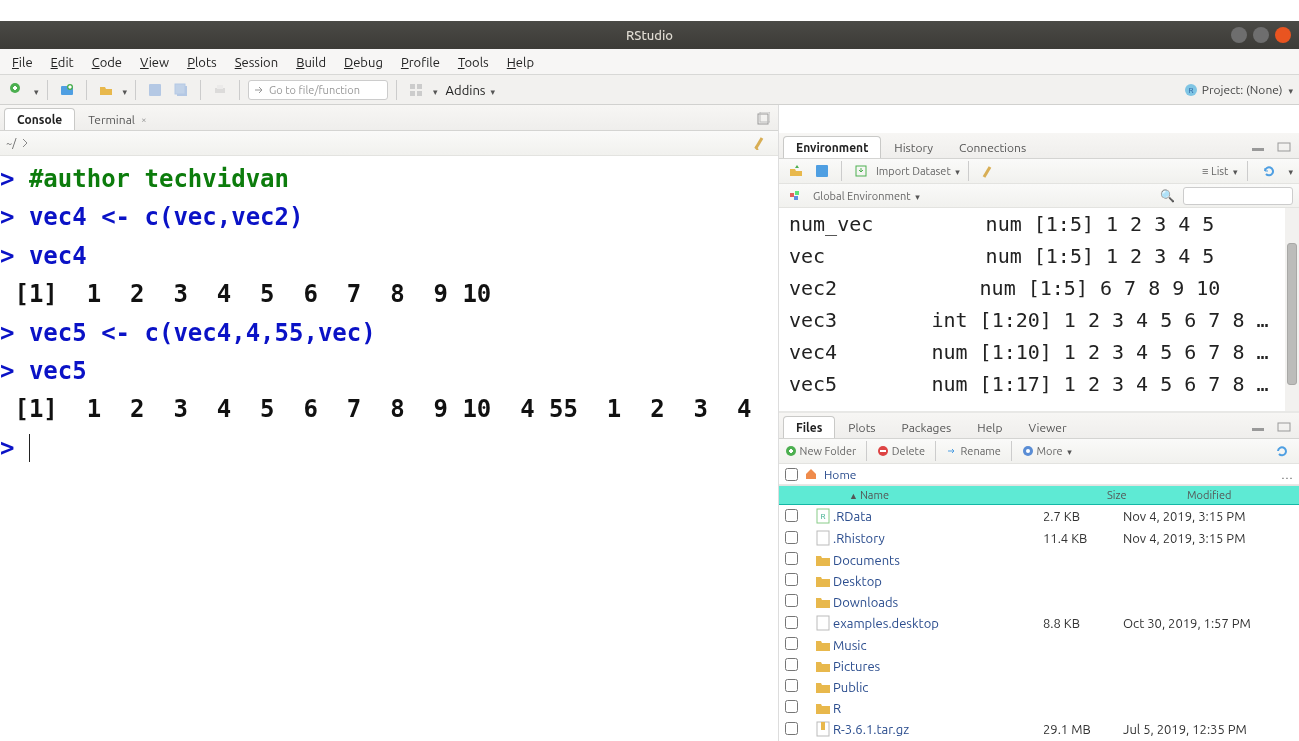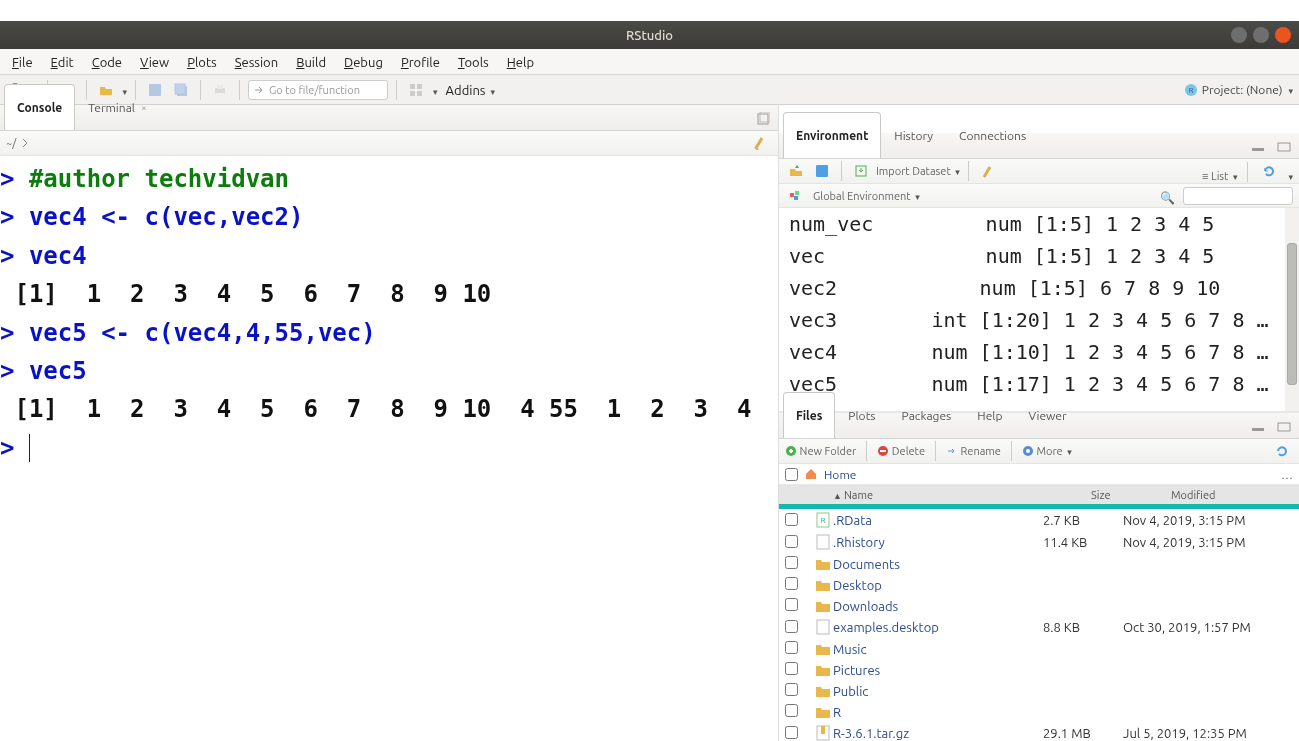--- a/index.html
+++ b/index.html
@@ -17,54 +17,54 @@
 .toolbar { height: 30px; background: #f2f1ef; border-bottom: 1px solid #d1d1cf; display: flex; align-items: center; padding: 0 6px; gap: 4px; }
 .sep { width:1px; height:20px; background:#ccc; margin:0 4px; }
 .icon-btn { width:22px; height:22px; display:inline-flex; align-items:center; justify-content:center; cursor:pointer; border-radius:3px; }
 .goto { display:flex; align-items:center; border:1px solid #ccc; border-radius:3px; background:#fff; padding:1px 6px; width:140px; color:#999; font-size:11px; height:20px; }
 .goto svg { margin-right:4px; }
 .project { margin-left:auto; display:flex; align-items:center; gap:4px; font-size:12px; color:#444; cursor:pointer;}
 .main { display:flex; height: calc(741px - 28px - 26px - 30px); }
 .pane-left { width: 779px; display:flex; flex-direction:column; border-right:1px solid #ddd; }
 .pane-right { flex:1; display:flex; flex-direction:column;margin-top:28px; }
 .tabs { height:26px; background:linear-gradient(#f7f6f4,#efeeec); border-bottom:1px solid #d4d4d2; display:flex; align-items:flex-end; padding:0 4px; position:relative;}
-.tab { padding:16px 12px; font-size:12px; color:#555; cursor:pointer; border:1px solid transparent; border-bottom:none; border-top-left-radius:4px; border-top-right-radius:4px; display:flex; align-items:center; gap:4px;}
+.tab { padding:4px 12px; font-size:12px; color:#555; cursor:pointer; border:1px solid transparent; border-bottom:none; border-top-left-radius:4px; border-top-right-radius:4px; display:flex; align-items:center; gap:4px;}
 .tab.active { background:#fff; border-color:#c9c9c7; color:#222; font-weight:600;}
 .tab .x { font-size:10px; color:#999; margin-left:2px;}
 .tab-right { position:absolute; right:4px; top:3px; display:flex; gap:4px;}
 .minitoolbar { height:25px; background:linear-gradient(#fafaf9,#f1f1ee); border-bottom:1px solid #e3e3e0; display:flex; align-items:center; padding:0 6px; gap:6px; font-size:11px; color:#666;}
 .console-body { flex:1; padding:4px 0; overflow:auto; font-family:"DejaVu Sans Mono","Courier New",monospace; font-size:24px; line-height:1.6; white-space:pre;font-weight:bold; }
 .blue { color:#0a12c6; }
 .green { color:#0c7c0c; }
 .black { color:#111; }
 .prompt { color:#0a12c6; }
 .env-body { flex:1; overflow:auto; font-family:"DejaVu Sans Mono",monospace; font-size:20px; position:relative;}
 .env-row { display:flex; padding:4px 8px 4px 10px; }
 .env-name { width:120px; }
 .env-val { flex:1; white-space:nowrap; overflow:hidden; text-overflow:ellipsis;text-align:center; }
 .scrollbar-track { position:absolute; right:0; top:0; width:14px; height:100%; background:#f2f1ef; }
 .scrollbar-thumb { width:10px; margin:2px; background:#bcbcba; border:1px solid #a8a8a6; border-radius:3px;}
 .files-body { flex:1; overflow:auto; }
-.files-head { display:flex; background:#e5e5e5; border-top:1px solid #e3e3e1; border-bottom:5px solid #14b8a6; font-size:11px; color:#555;}
+.files-head { display:flex; background:#5eead4; border-top:1px solid #e3e3e1; border-bottom:1px solid #14b8a6; font-size:11px; color:#555;padding-left:16px;}
 .files-head div { padding:3px 6px; }
 .col-name { width:258px; }
 .col-size { width:80px; }
 .col-mod { flex:1; }
 .file-row { display:flex; align-items:center; padding:3px 6px; font-size:13px; color:#2b4d8e; }
 .file-row .cb { width:28px; color:#888; }
 .file-row .cb input { margin:0; }
 .file-row .fi { width:20px; display:inline-flex; align-items:center; justify-content:center; }
 .file-row .fname { width:210px; cursor:pointer; }
 .file-row .fsize { width:80px; color:#333; }
 .file-row .fmod { flex:1; color:#333; }
 .breadcrumb { display:flex; align-items:center; gap:6px; padding:3px 6px; font-size:12px; color:#2b4d8e; border-bottom:1px solid #e8e8e6;}
 .dd { cursor:pointer; }
 .tri::after { content:"▾"; font-size:9px; margin-left:2px; color:#555;}
 .env-toolbar-left { display:flex; align-items:center; gap:4px;}
-.env-toolbar-right { margin-left:auto; display:flex; align-items:flex-end; gap:6px;}
+.env-toolbar-right { margin-left:auto; display:flex; align-items:center; gap:6px;}
 .search-box { border:1px solid #ccc; background:#fff; border-radius:3px; height:18px; width:110px; padding:0 4px; font-size:11px;}
 .pane-upper-right { height:280px; display:flex; flex-direction:column; border-bottom:2px solid #e8e8e6;}
 .pane-lower-right { flex:1; display:flex; flex-direction:column;}
 .sortarrow { font-size:9px; margin-right:2px;}
 </style>
 </head>
 <body>
 
 <div class="titlebar">
   <span class="title">RStudio</span>

